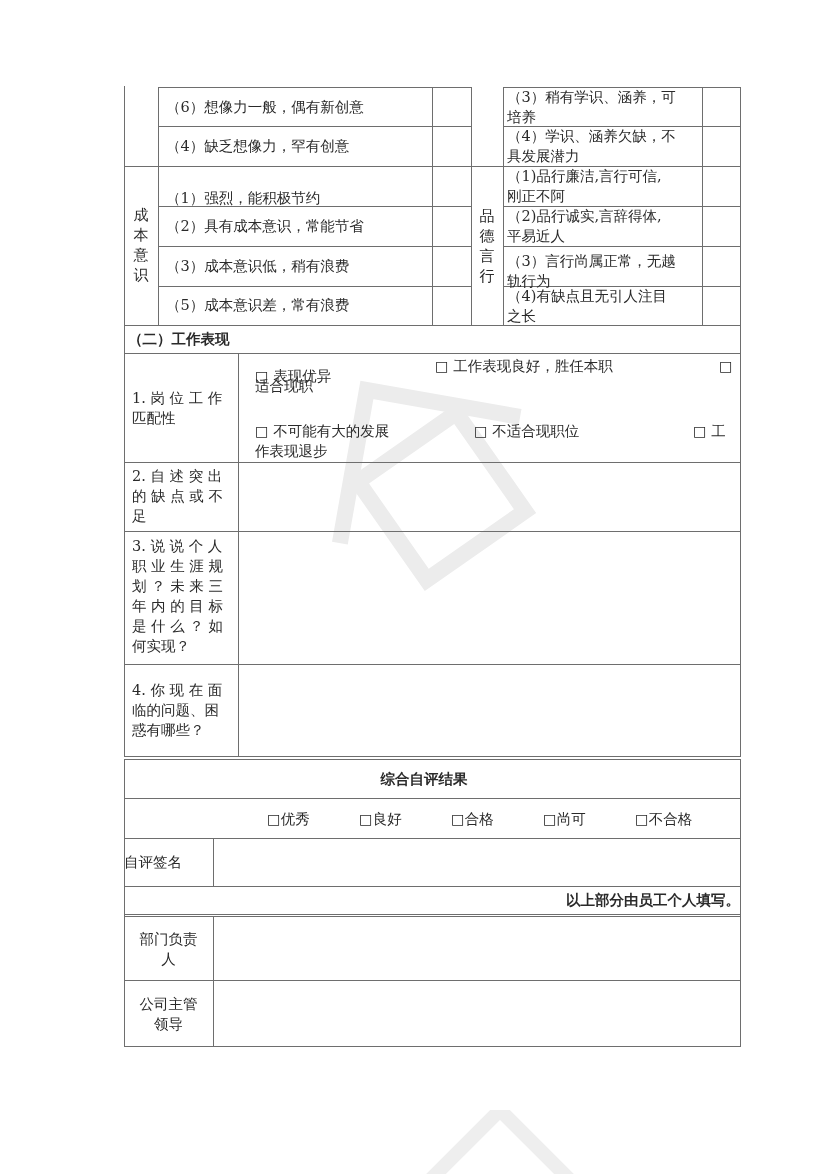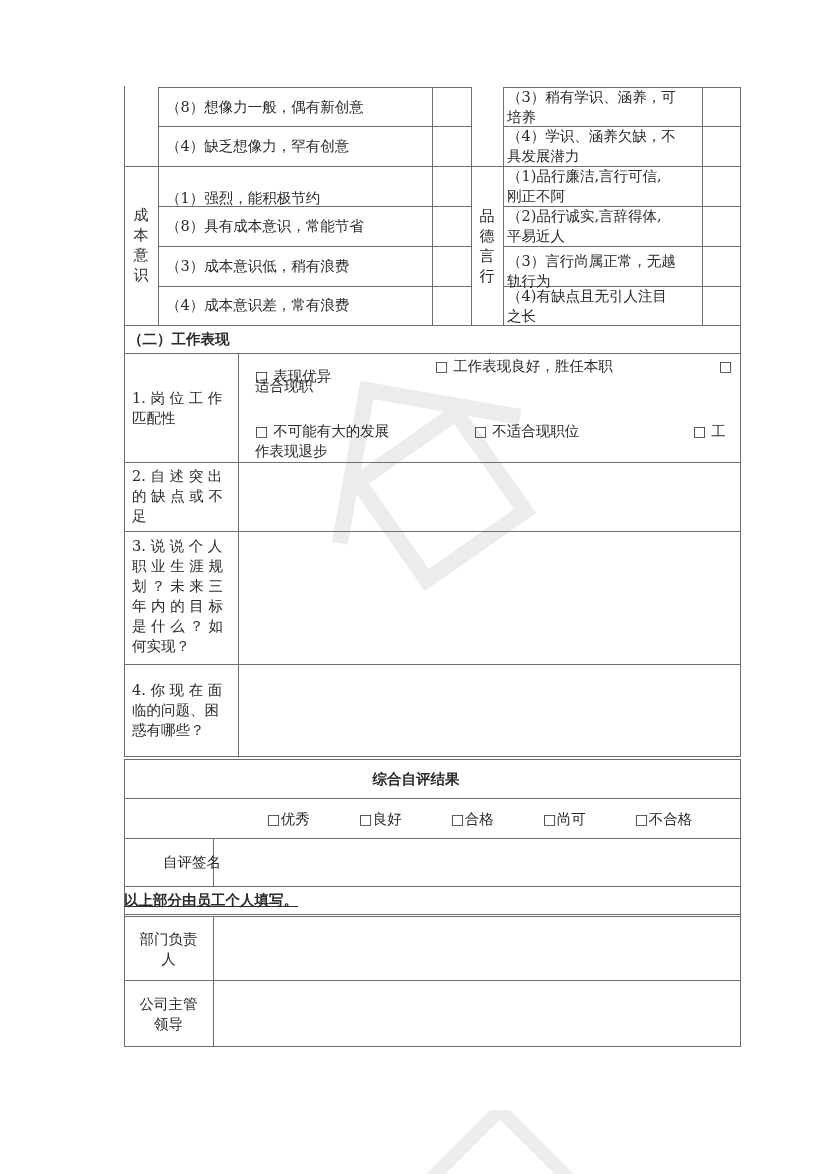--- a/index.html
+++ b/index.html
@@ -46,35 +46,35 @@
   <div class="ln" style="left:124px;top:325px;width:616px;height:1px;"></div>
 
   <div class="ln" style="left:124px;top:86px;width:1px;height:240px;"></div>
   <div class="ln" style="left:158px;top:87px;width:1px;height:238px;"></div>
   <div class="ln" style="left:432px;top:87px;width:1px;height:238px;"></div>
   <div class="ln" style="left:471px;top:87px;width:1px;height:238px;"></div>
   <div class="ln" style="left:503px;top:87px;width:1px;height:238px;"></div>
   <div class="ln" style="left:702px;top:87px;width:1px;height:238px;"></div>
   <div class="ln" style="left:740px;top:87px;width:1px;height:238px;"></div>
 
-  <div class="t" style="left:166px;top:97px;">（8）想像力一般，偶有新创意</div>
+  <div class="t" style="left:166px;top:97px;">（6）想像力一般，偶有新创意</div>
   <div class="t" style="left:166px;top:136px;">（4）缺乏想像力，罕有创意</div>
   <div class="abs" style="left:433px;top:88px;width:38px;height:38px;"></div>
   <div class="abs" style="left:433px;top:127px;width:38px;height:39px;"></div>
 
   <div class="vert" style="left:132px;top:205px;">
     <div>成</div>
     <div>本</div>
     <div>意</div>
     <div>识</div>
   </div>
   <div class="t" style="left:166px;top:188px;">（1）强烈，能积极节约</div>
-  <div class="t" style="left:166px;top:216px;">（8）具有成本意识，常能节省</div>
+  <div class="t" style="left:166px;top:216px;">（2）具有成本意识，常能节省</div>
   <div class="t" style="left:166px;top:256px;">（3）成本意识低，稍有浪费</div>
-  <div class="t" style="left:166px;top:295px;">（4）成本意识差，常有浪费</div>
+  <div class="t" style="left:166px;top:295px;">（5）成本意识差，常有浪费</div>
   <div class="abs" style="left:433px;top:167px;width:38px;height:39px;"></div>
   <div class="abs" style="left:433px;top:207px;width:38px;height:39px;"></div>
   <div class="abs" style="left:433px;top:247px;width:38px;height:39px;"></div>
   <div class="abs" style="left:433px;top:287px;width:38px;height:38px;"></div>
 
   <div class="t" style="left:507px;top:87px;">
     <div>（3）稍有学识、涵养，可</div>
     <div>培养</div>
   </div>
   <div class="t" style="left:507px;top:126px;">
@@ -171,32 +171,32 @@
   <div class="ln" style="left:124px;top:886px;width:617px;height:1px;"></div>
   <div class="ln" style="left:124px;top:914px;width:617px;height:1px;"></div>
   <div class="ln" style="left:124px;top:916px;width:617px;height:1px;"></div>
   <div class="ln" style="left:124px;top:980px;width:617px;height:1px;"></div>
   <div class="ln" style="left:124px;top:1046px;width:617px;height:1px;"></div>
   <div class="ln" style="left:124px;top:759px;width:1px;height:288px;"></div>
   <div class="ln" style="left:740px;top:759px;width:1px;height:288px;"></div>
   <div class="ln" style="left:213px;top:838px;width:1px;height:48px;"></div>
   <div class="ln" style="left:213px;top:916px;width:1px;height:131px;"></div>
 
-  <div class="t bold" style="left:108px;top:769px;width:616px;text-align:center;">综合自评结果</div>
+  <div class="t bold" style="left:116px;top:769px;width:616px;text-align:center;">综合自评结果</div>
 
   <span class="t" style="left:267px;top:809px;">□优秀</span>
   <span class="t" style="left:359px;top:809px;">□良好</span>
   <span class="t" style="left:451px;top:809px;">□合格</span>
   <span class="t" style="left:543px;top:809px;">□尚可</span>
   <span class="t" style="left:635px;top:809px;">□不合格</span>
 
-  <div class="t" style="left:124px;top:852px;width:89px;text-align:right;margin-left:8px;">自评签名</div>
+  <div class="t" style="left:124px;top:852px;width:89px;text-align:left;">自评签名</div>
   <div class="abs" style="left:214px;top:839px;width:526px;height:47px;"></div>
 
-  <div class="t bold" style="left:124px;top:890px;width:616px;text-align:left;text-decoration:underline;">以上部分由员工个人填写。</div>
+  <div class="t bold" style="left:124px;top:890px;width:616px;text-align:right;">以上部分由员工个人填写。</div>
 
   <div class="t" style="left:124px;top:929px;width:89px;text-align:center;">
     <div>部门负责</div>
     <div>人</div>
   </div>
   <div class="abs" style="left:214px;top:917px;width:526px;height:63px;"></div>
 
   <div class="t" style="left:124px;top:994px;width:89px;text-align:center;">
     <div>公司主管</div>
     <div>领导</div>

